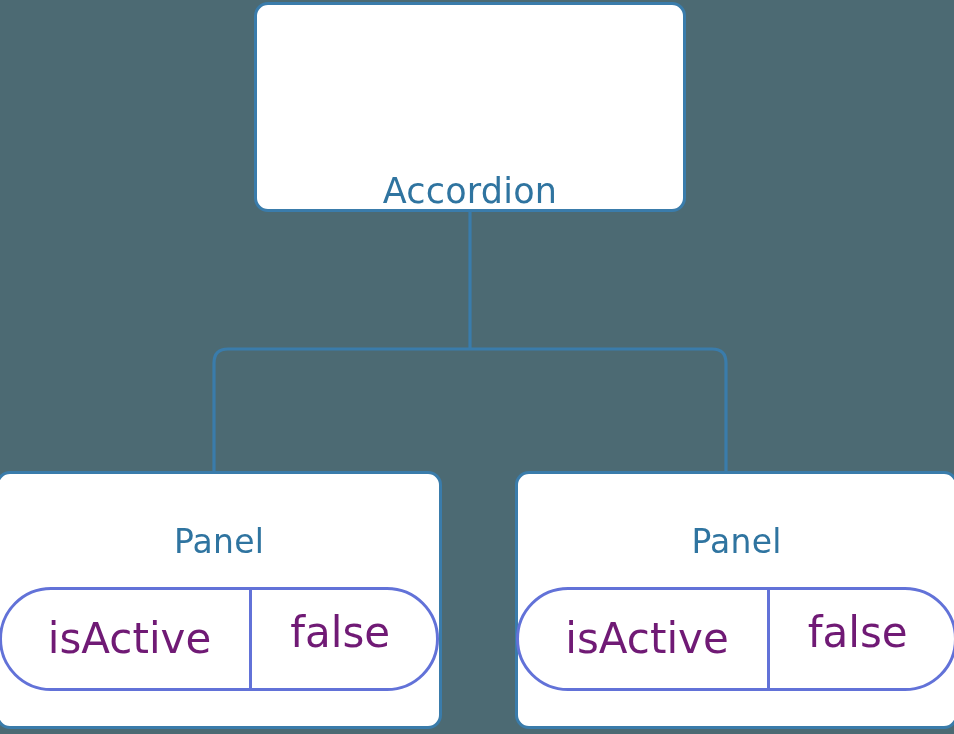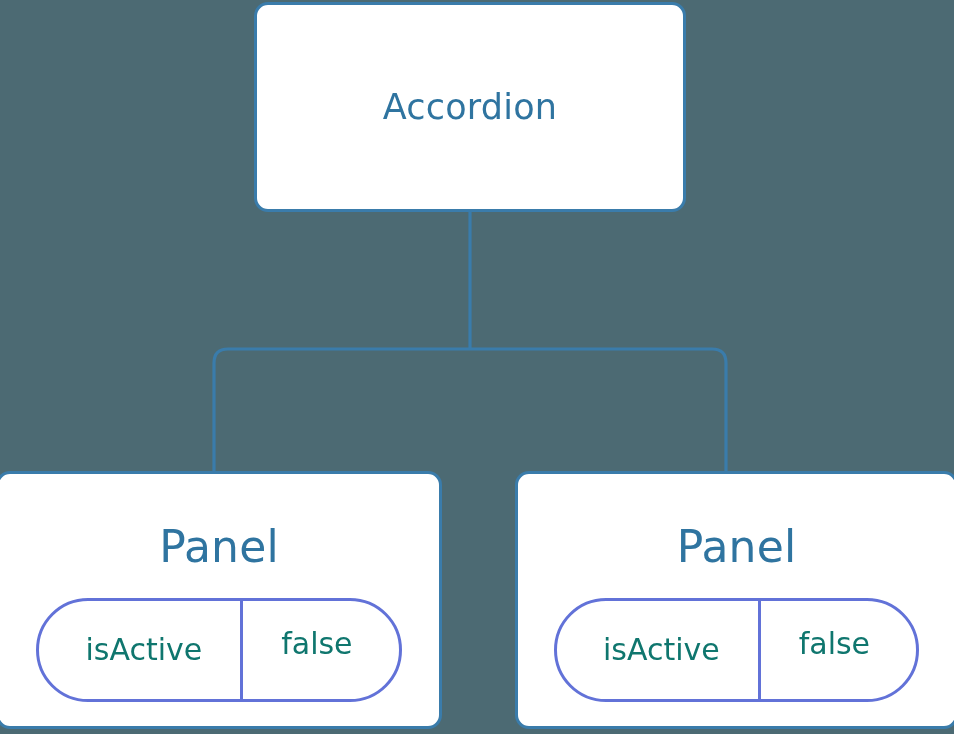--- a/index.html
+++ b/index.html
@@ -40,21 +40,21 @@
     box-sizing: border-box;
     z-index: 2;
   }
 
   .node-root {
     left: 254px;
     top: 2px;
     width: 432px;
     height: 210px;
     display: flex;
-    align-items: center;
+    align-items: flex-end;
     justify-content: center;
   }
 
   .node-child {
     top: 471px;
     height: 258px;
     display: flex;
     flex-direction: column;
     align-items: center;
   }
@@ -66,42 +66,42 @@
     color: #2f74a0;
     font-size: 35px;
     font-weight: 400;
     letter-spacing: 0.2px;
     line-height: 1;
     white-space: nowrap;
   }
 
   .node-child .node-title {
     margin-top: 51px;
-    font-size: 44px;
+    font-size: 33px;
   }
 
   
   .prop-pill {
     margin-top: 29px;
     display: flex;
     align-items: stretch;
     border: 3px solid #6272d8;
     border-radius: 999px;
     background: #ffffff;
     height: 104px;
     box-sizing: border-box;
     overflow: hidden;
   }
 
   .prop-cell {
     display: flex;
     align-items: center;
     justify-content: center;
-    color: #0f766e;
-    font-size: 30px;
+    color: #701a75;
+    font-size: 42px;
     line-height: 1;
     white-space: nowrap;
     box-sizing: border-box;
   }
 
   .prop-key {
     padding: 0 38px 0 46px;
     border-right: 3px solid #6272d8;
   }
 

